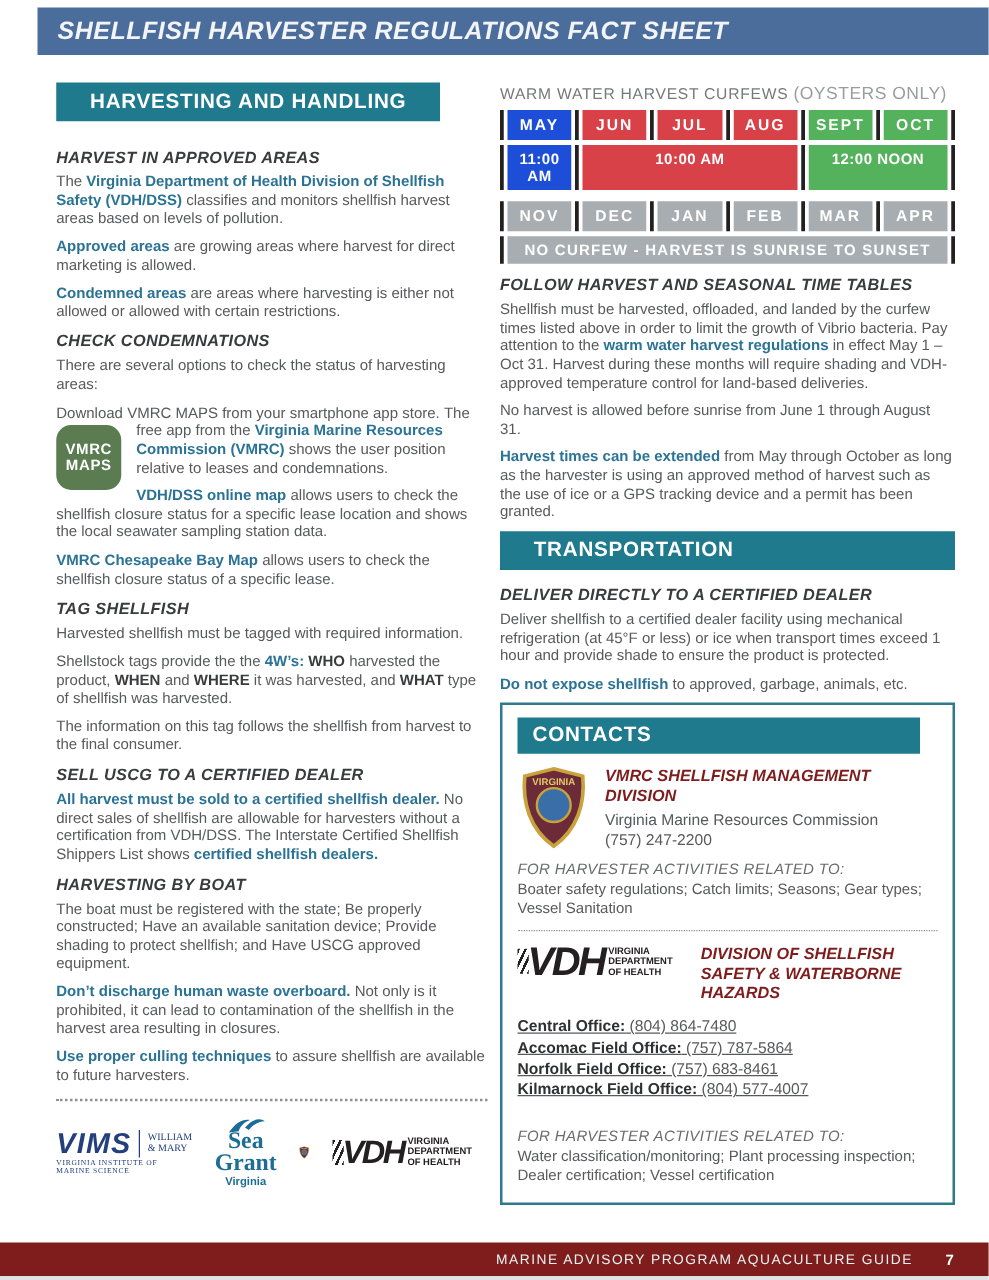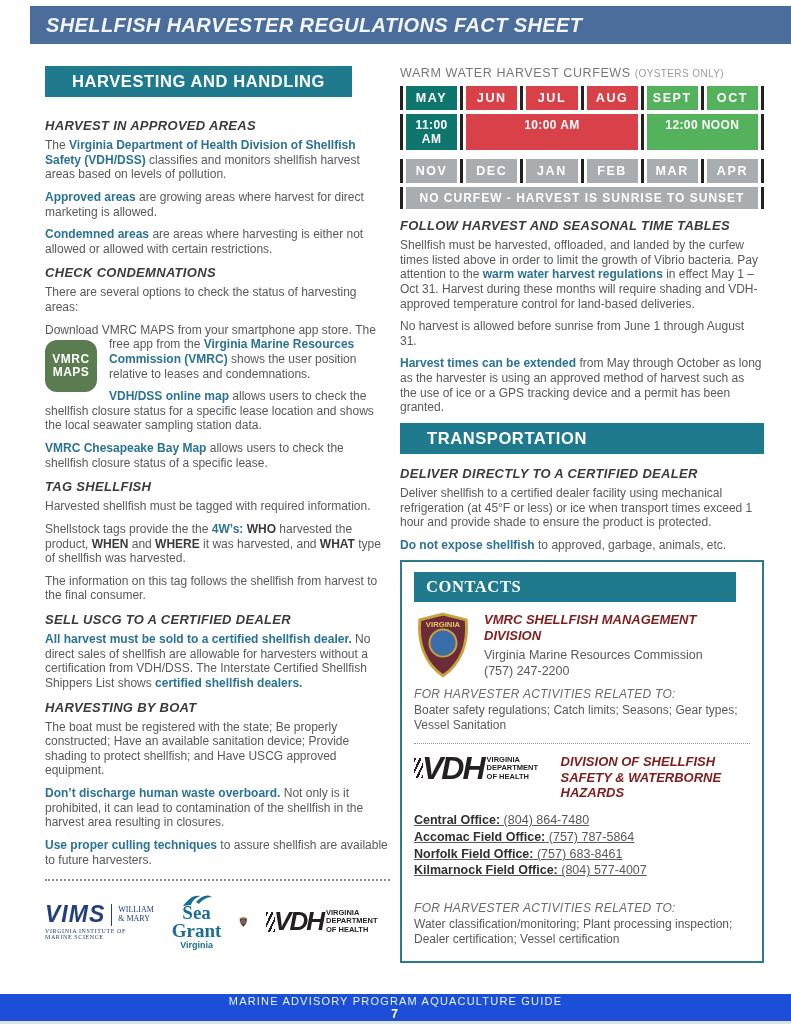--- a/index.html
+++ b/index.html
@@ -33,38 +33,38 @@
                  color:#fff; font-weight:bold; font-size:12px; line-height:1.12; text-align:center;
                  display:flex; align-items:center; justify-content:center; white-space:pre-line;
                  margin:3px 12px 4px 0; letter-spacing:.5px; }
 
   
   .div-dot { border-top:2px dotted #8f9193; margin:12px 0 12px; }
   .div-dot-thin { border-top:1px dotted #8f9193; margin:10px 0 10px; }
 
   
   .curfew-title { font-size:12.5px; color:#77787b; letter-spacing:.6px; margin-bottom:6px; }
-  .curfew-note { font-size:10px; color:#9b9c9f; letter-spacing:.4px; }
+  .curfew-note { font-size:14px; color:#9b9c9f; letter-spacing:.4px; }
   .cgrid { display:grid; grid-template-columns:3px 1fr 3px 1fr 3px 1fr 3px 1fr 3px 1fr 3px 1fr 3px;
            column-gap:3px; row-gap:4px; margin-bottom:9px; }
   .csep { background:#232020; }
   .cmonth { text-align:center; color:#fff; font-weight:600; font-size:12.5px; letter-spacing:1.6px; padding:5px 0; }
   .ctime  { text-align:center; color:#fff; font-weight:bold; font-size:12px; letter-spacing:.4px; padding:4px 0; }
-  .c-blue { background:#0f766e; } .c-red { background:#d94148; }
+  .c-blue { background:#1d4ed8; } .c-red { background:#d94148; }
   .c-green{ background:#55b25c; } .c-gray{ background:#a8adb2; }
   .w-s1{grid-row:2;grid-column:1} .w-t1{grid-row:2;grid-column:2/3} .w-s2{grid-row:2;grid-column:3}
   .w-t2{grid-row:2;grid-column:4/9} .w-s3{grid-row:2;grid-column:9} .w-t3{grid-row:2;grid-column:10/13}
   .w-s4{grid-row:2;grid-column:13}
   .n-s1{grid-row:2;grid-column:1} .n-bar{grid-row:2;grid-column:2/13} .n-s2{grid-row:2;grid-column:13}
   .nobar { text-align:center; color:#fff; font-weight:bold; font-size:12px; letter-spacing:1px; padding:4px 0; background:#a8adb2; }
 
   
   .contacts { border:2px solid #2e7a8c; padding:10px 12px 14px; margin-top:6px; }
   .contacts-header { background:#1e7a8c; color:#fff; font-weight:bold; font-size:16.5px; letter-spacing:.6px;
-                     padding:5px 12px; margin-right:14px; margin-bottom:10px;font-family:Liberation Serif, serif; }
+                     padding:5px 12px; margin-right:14px; margin-bottom:10px; }
   .c-row { display:flex; gap:12px; align-items:flex-start; margin-bottom:8px; }
   .c-heading { font-style:italic; font-weight:bold; color:#7f1d1d; font-size:13px; line-height:1.2; margin-bottom:3px; }
   .c-text { font-size:12.5px; color:#58595b; line-height:1.3; }
   .c-for { font-style:italic; color:#6a6b6e; font-size:12px; letter-spacing:.3px; margin:8px 0 2px; }
   .c-act { font-size:12px; color:#58595b; line-height:1.25; }
   .office { font-size:12.5px; line-height:1.35; color:#58595b;text-decoration:underline; }
   .office b { color:#2f3032; }
   .vdh-head-row { display:flex; gap:10px; align-items:flex-start; margin:4px 0 8px; }
 
   
@@ -79,22 +79,22 @@
   .sg-sub { font-size:9px; color:#1d6e94; font-weight:bold; }
   .sg-bird { display:block; margin:0 auto -3px; }
   .vdh-logo { display:flex; align-items:center; }
   .vdh-hatch { display:inline-block; width:9px; height:20px;
                background:repeating-linear-gradient(115deg,#242021 0 2px,transparent 2px 5px); margin-right:-1px; }
   .vdh-big { font-weight:bold; color:#242021; letter-spacing:-2px; line-height:.9; font-style:italic; }
   .vdh-stack { font-weight:bold; color:#242021; font-size:7.5px; line-height:1.15; width:64px; margin-left:3px; }
   .vdh-sm .vdh-big { font-size:26px; } .vdh-lg .vdh-big { font-size:32px; }
 
   
-  .footer { position:absolute; left:0; right:0; bottom:3px; height:27px; background:#1d4ed8;
-            display:flex; align-items:center; justify-content:flex-end;flex-direction:column; }
+  .footer { position:absolute; left:0; right:0; bottom:3px; height:27px; background:#7f1d1d;
+            display:flex; align-items:center; justify-content:flex-end; }
   .footer-text { color:#e8f2f3; font-size:11px; letter-spacing:1.2px; }
   .footer-page { color:#ffffff; font-size:12px; font-weight:bold; margin:0 28px 0 26px; }
   .bottom-strip { position:absolute; left:0; right:0; bottom:0; height:3px; background:#dfe3e4; }
 </style>
 </head>
 <body>
 
 <div class="page">
 
   <div class="banner">

